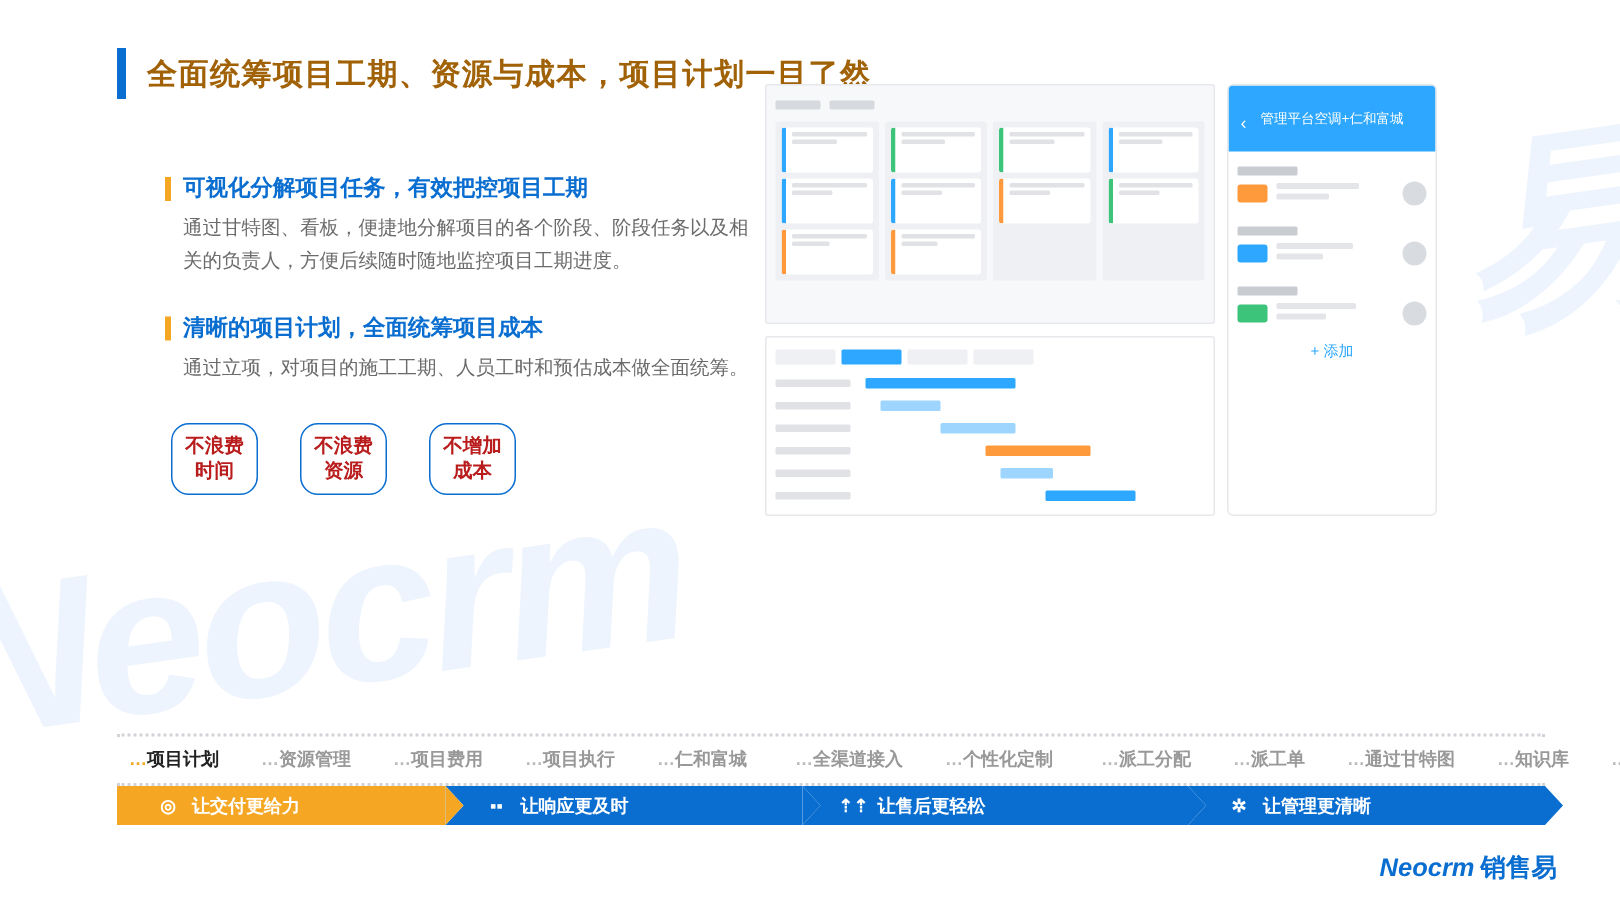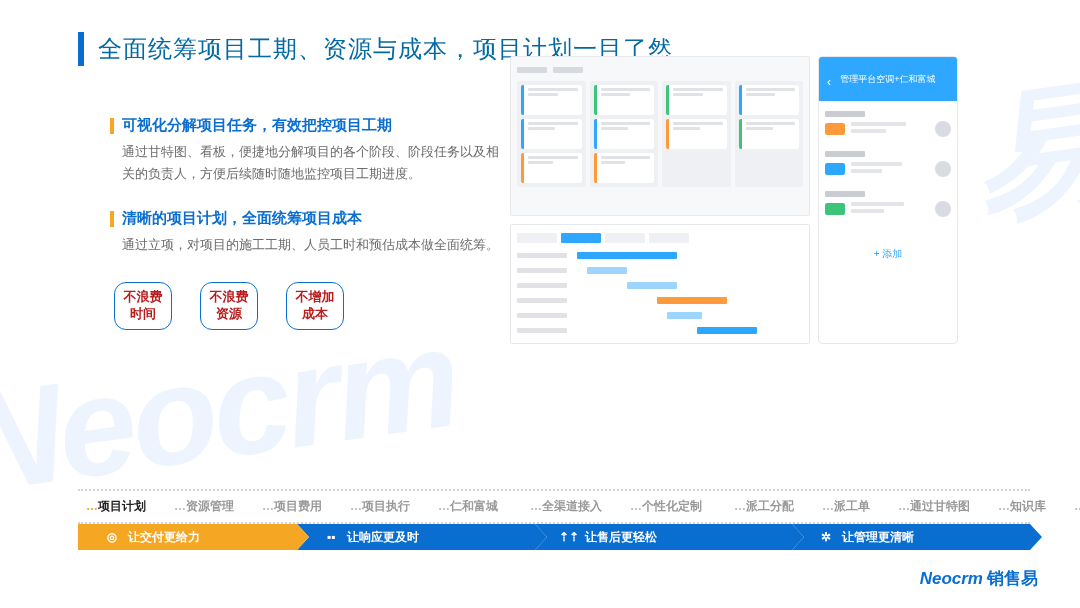--- a/index.html
+++ b/index.html
@@ -2,21 +2,21 @@
 <html><head>
 <meta charset="utf-8">
 <style>
   * { box-sizing: border-box; margin: 0; padding: 0; }
   html, body { width: 1080px; height: 608px; font-family: "Microsoft YaHei", "PingFang SC", sans-serif; background: #fff; overflow: hidden; position: relative; }
   .watermark { position: absolute; font-size: 140px; font-weight: 700; font-style: italic; color: rgba(30,120,230,0.08); transform: rotate(-8deg); pointer-events: none; letter-spacing: -4px; }
   .wm1 { left: -40px; top: 330px; }
   .wm2 { right: -30px; top: 60px; }
   .header { display: flex; align-items: center; padding: 32px 0 0 78px; }
   .accent-bar { width: 6px; height: 34px; background: #0a6ed1; margin-right: 14px; }
-  .title { font-size: 24px; font-weight: 400; color: #0369a1; letter-spacing: 1px; }
+  .title { font-size: 20px; font-weight: 700; color: #a16207; letter-spacing: 1px; }
   .content { display: flex; padding: 50px 0 0 110px; position: relative; }
   .left { width: 400px; }
   .bullet { margin-bottom: 24px; }
   .bullet-head { display: flex; align-items: center; margin-bottom: 6px; }
   .bullet-mark { width: 4px; height: 16px; background: #f5a623; margin-right: 8px; }
   .bullet-title { font-size: 15px; font-weight: 700; color: #0a6ed1; }
   .bullet-body { font-size: 13px; color: #6b6b6b; line-height: 1.7; padding-left: 12px; }
   .pills { display: flex; gap: 28px; margin-top: 26px; padding-left: 4px; }
   .pill { border: 1.5px solid #0a6ed1; border-radius: 12px; width: 58px; height: 48px; display: flex; align-items: center; justify-content: center; color: #b91c1c; font-size: 13px; font-weight: 600; text-align: center; line-height: 1.3; }
   .mockups { position: absolute; left: 510px; top: -10px; display: flex; gap: 8px; }
@@ -47,21 +47,21 @@
   .phone-body { flex: 1; padding: 6px; display: flex; flex-direction: column; gap: 10px; }
   .psec-title { height: 6px; width: 40px; background: #c9ccd1; border-radius: 1px; margin: 4px 0; }
   .pitem { display: flex; align-items: center; gap: 6px; }
   .pava { width: 16px; height: 16px; border-radius: 50%; background: #d8dbe0; }
   .plines { flex: 1; }
   .pline { height: 4px; background: #e3e5e9; border-radius: 1px; margin-bottom: 3px; }
   .ptag { width: 20px; height: 12px; border-radius: 2px; }
   .pt-orange { background: #ff9a3c; }
   .pt-blue { background: #2da7ff; }
   .pt-green { background: #3bc47a; }
-  .padd { text-align: center; color: #2da7ff; font-size: 10px; margin-top: 20px; }
+  .padd { text-align: center; color: #2da7ff; font-size: 10px; margin-top: 0; }
   .nav-wrap { position: absolute; left: 78px; right: 50px; bottom: 58px; }
   .nav-items { display: flex; font-size: 12px; color: #999; border-top: 2px dotted #d0d3d8; border-bottom: 2px dotted #d0d3d8; }
   .nav-group { display: flex; padding: 7px 0; gap: 12px; }
   .nav-item { padding: 0 8px; white-space: nowrap; position: relative; font-weight: bold; }
   .nav-item.first::before { content: "…"; color: #f5a623; margin-right: 2px; font-weight: 900; letter-spacing: -2px; }
   .nav-item.dot::before { content: "…"; color: #bbb; margin-right: 2px; font-weight: 900; letter-spacing: -2px; }
   .nav-item.active { color: #222; font-weight: 700; }
   .sep { width: 1px; background: #d0d3d8; margin: 6px 8px; }
   .arrows { display: flex; height: 26px; margin-top: 0; }
   .arrow { position: relative; display: flex; align-items: center; color: #fff; font-size: 12px; font-weight: 600; padding-left: 26px; }

